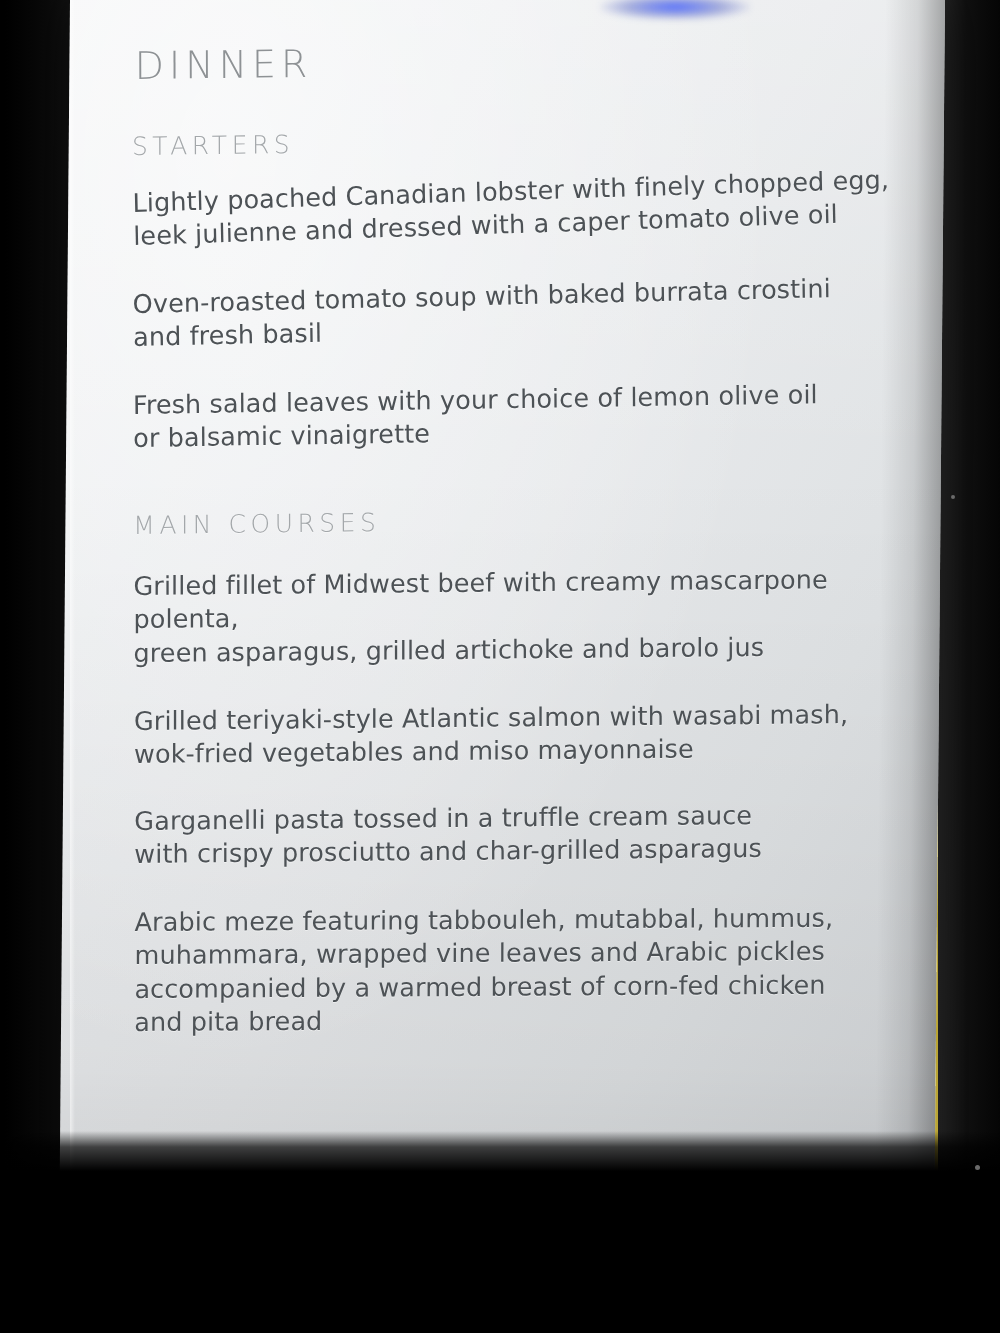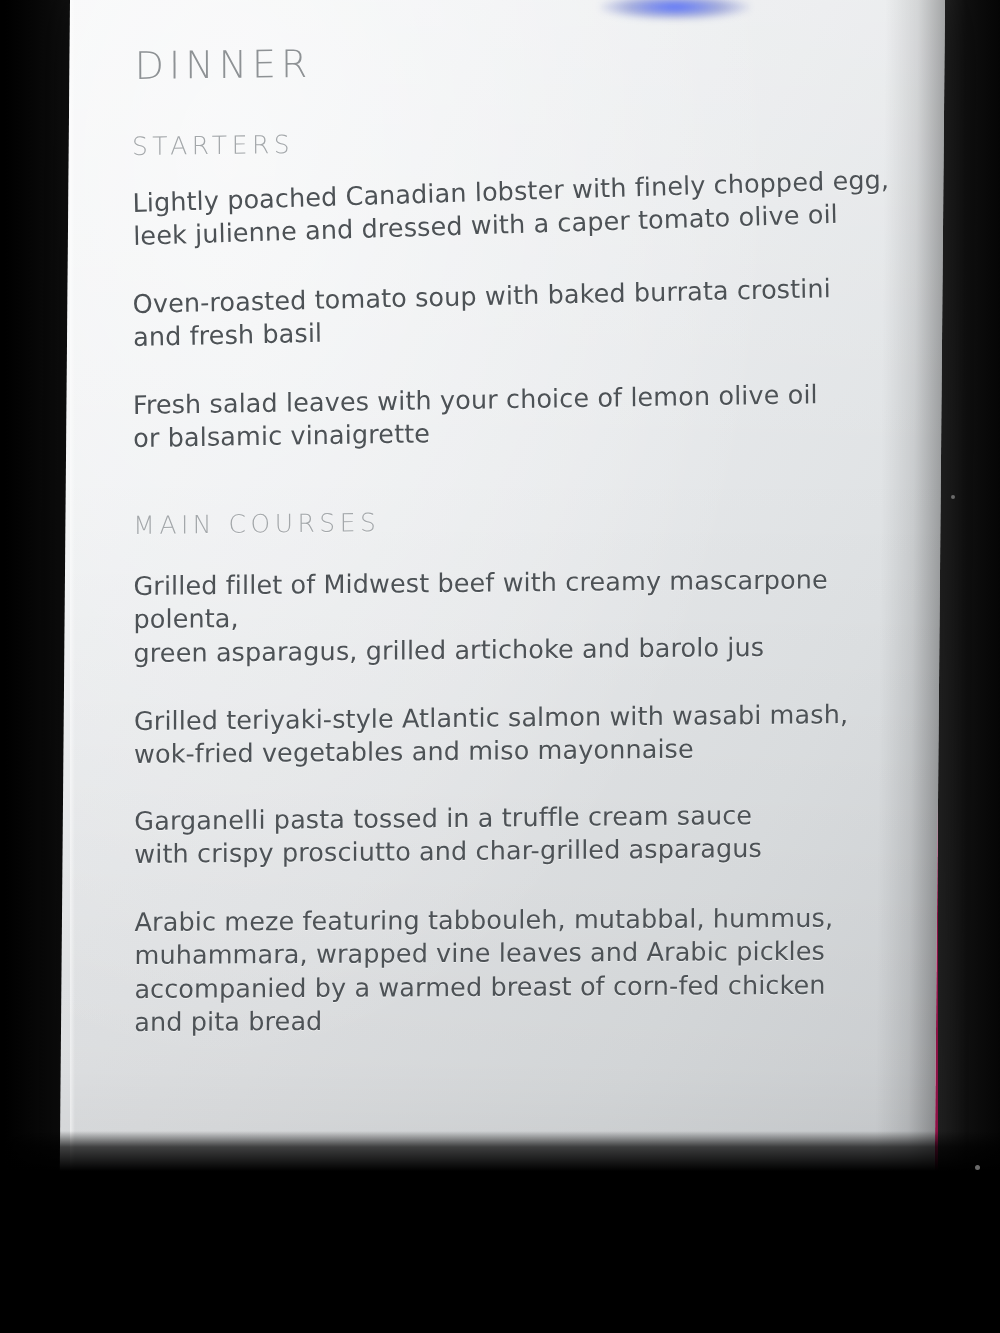--- a/index.html
+++ b/index.html
@@ -11,21 +11,21 @@
     width: 1000px;
     height: 1333px;
     overflow: hidden;
     font-family: "DejaVu Sans", sans-serif;
   }
 
   #photo {
     position: relative;
     width: 1000px;
     height: 1171px;
-    background: #be185d;
+    background: #fde047;
     overflow: hidden;
   }
 
   
   .bg-left {
     position: absolute;
     left: 0; top: 0;
     width: 80px; height: 1333px;
     background: linear-gradient(to right, #000 0%, #0a0a0a 60%, #151515 100%);
   }

